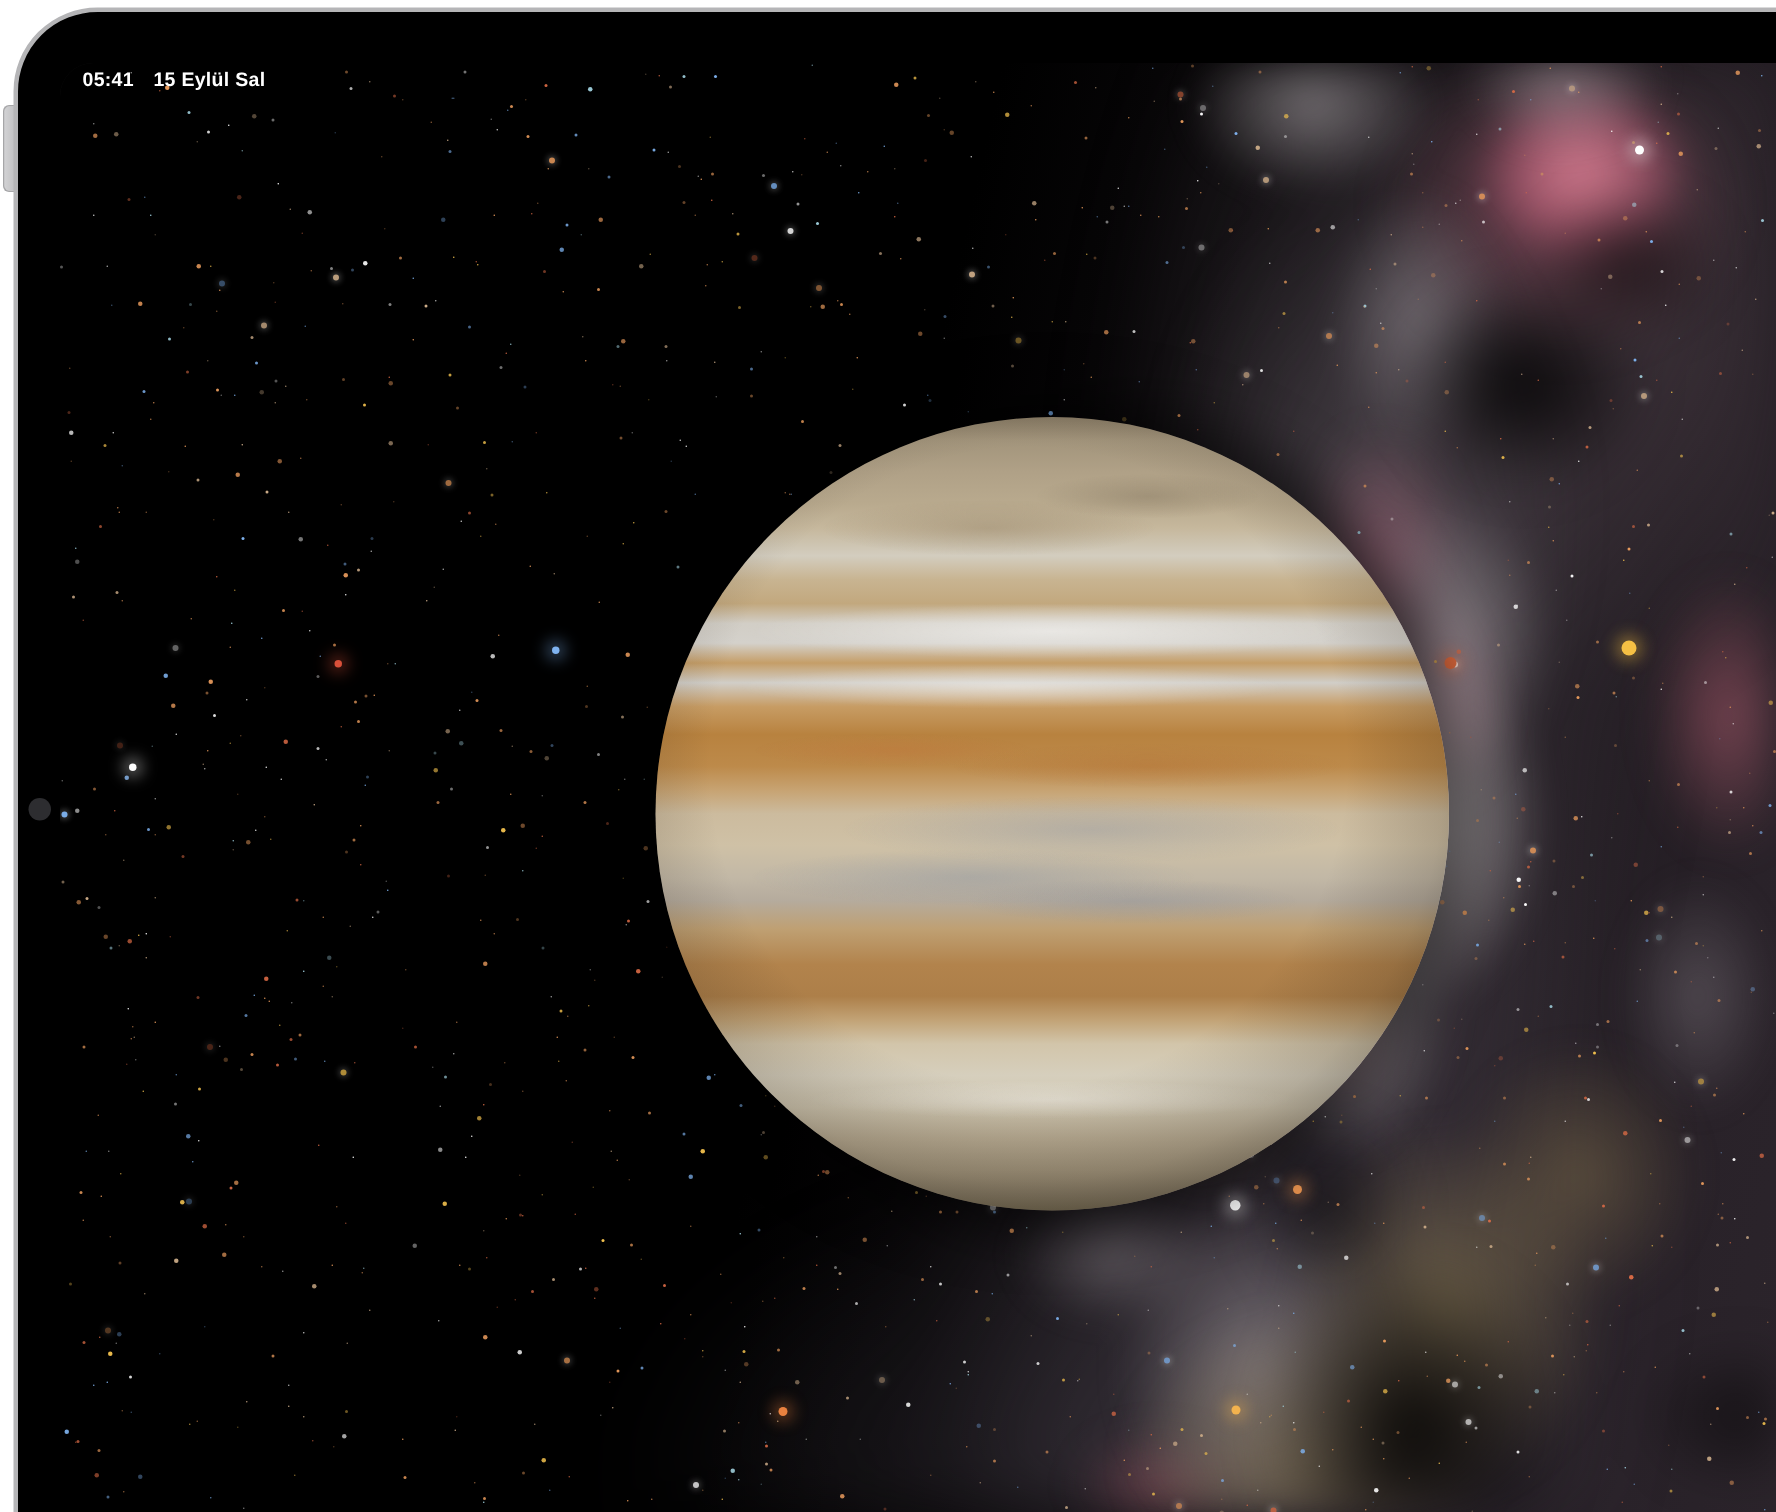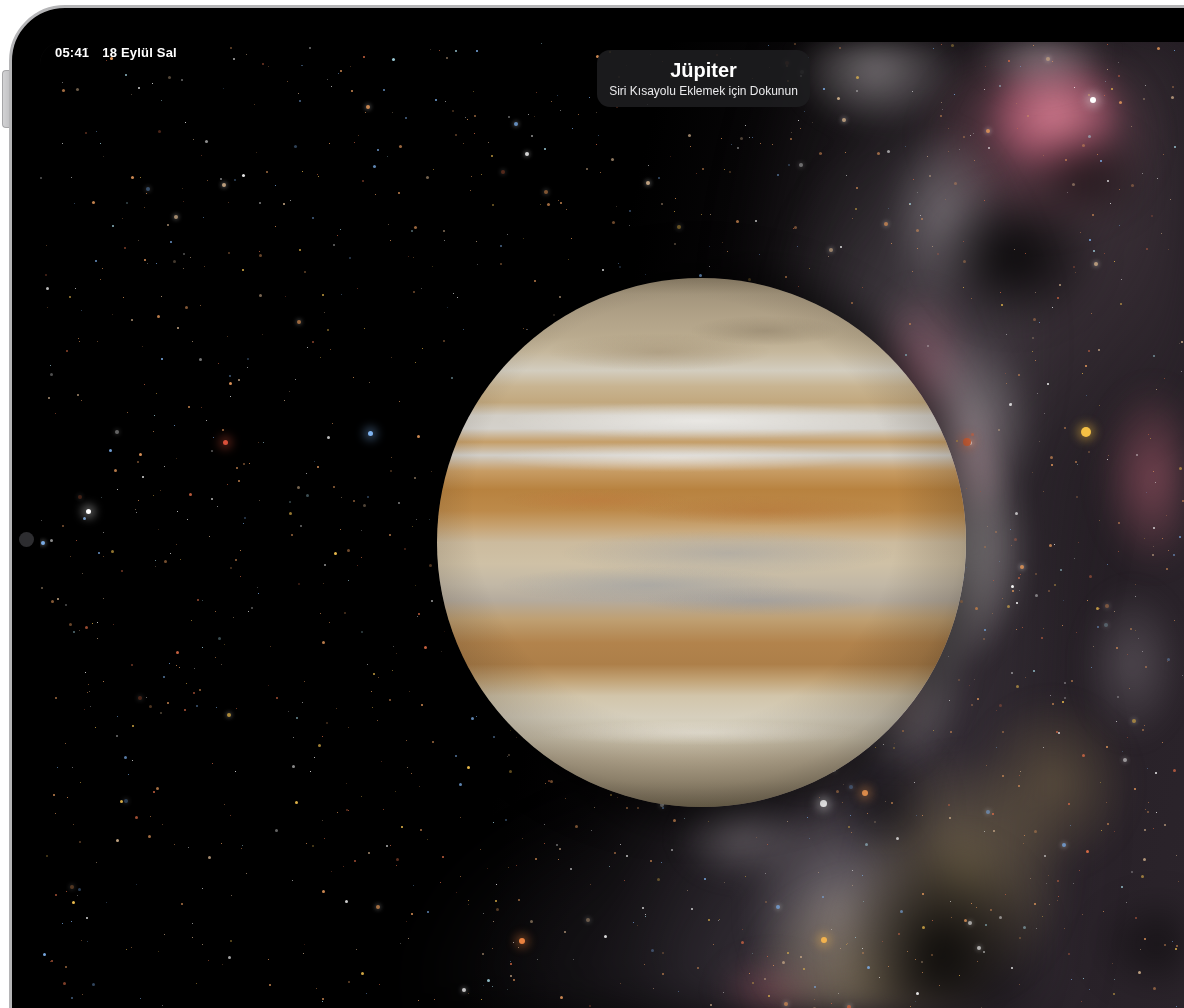--- a/index.html
+++ b/index.html
@@ -1752,22 +1752,18 @@
         <div class="star" style="left: 46px; top: 467px; height: 5px; width: 5px; background: rgb(255, 255, 255); box-shadow: rgba(255, 255, 255, 0.4) 0px 0px 10px 4px;"></div>
         <div class="star" style="left: 183px; top: 398px; height: 5px; width: 5px; background: rgb(217, 80, 58); box-shadow: rgba(217, 80, 58, 0.4) 0px 0px 10px 4px;"></div>
         <div class="star" style="left: 328px; top: 389px; height: 5px; width: 5px; background: rgb(127, 179, 240); box-shadow: rgba(127, 179, 240, 0.4) 0px 0px 10px 4px;"></div>
         <div class="star" style="left: 781px; top: 895px; height: 6px; width: 6px; background: rgb(242, 178, 78); box-shadow: rgba(242, 178, 78, 0.4) 0px 0px 10px 4px;"></div>
       </div>
 
     <div class="planet"></div>
 
     <div class="status-bar">
       <span>05:41</span>
-      <span>18 Eylül Sal</span>
+      <span>15 Eylül Sal</span>
     </div>
 
-    <div class="siri-banner">
-      <div class="title">Jüpiter</div>
-      <div class="subtitle">Siri Kısayolu Eklemek için Dokunun</div>
-    </div>
   </div>
 
 </div>
 
 </body></html>

